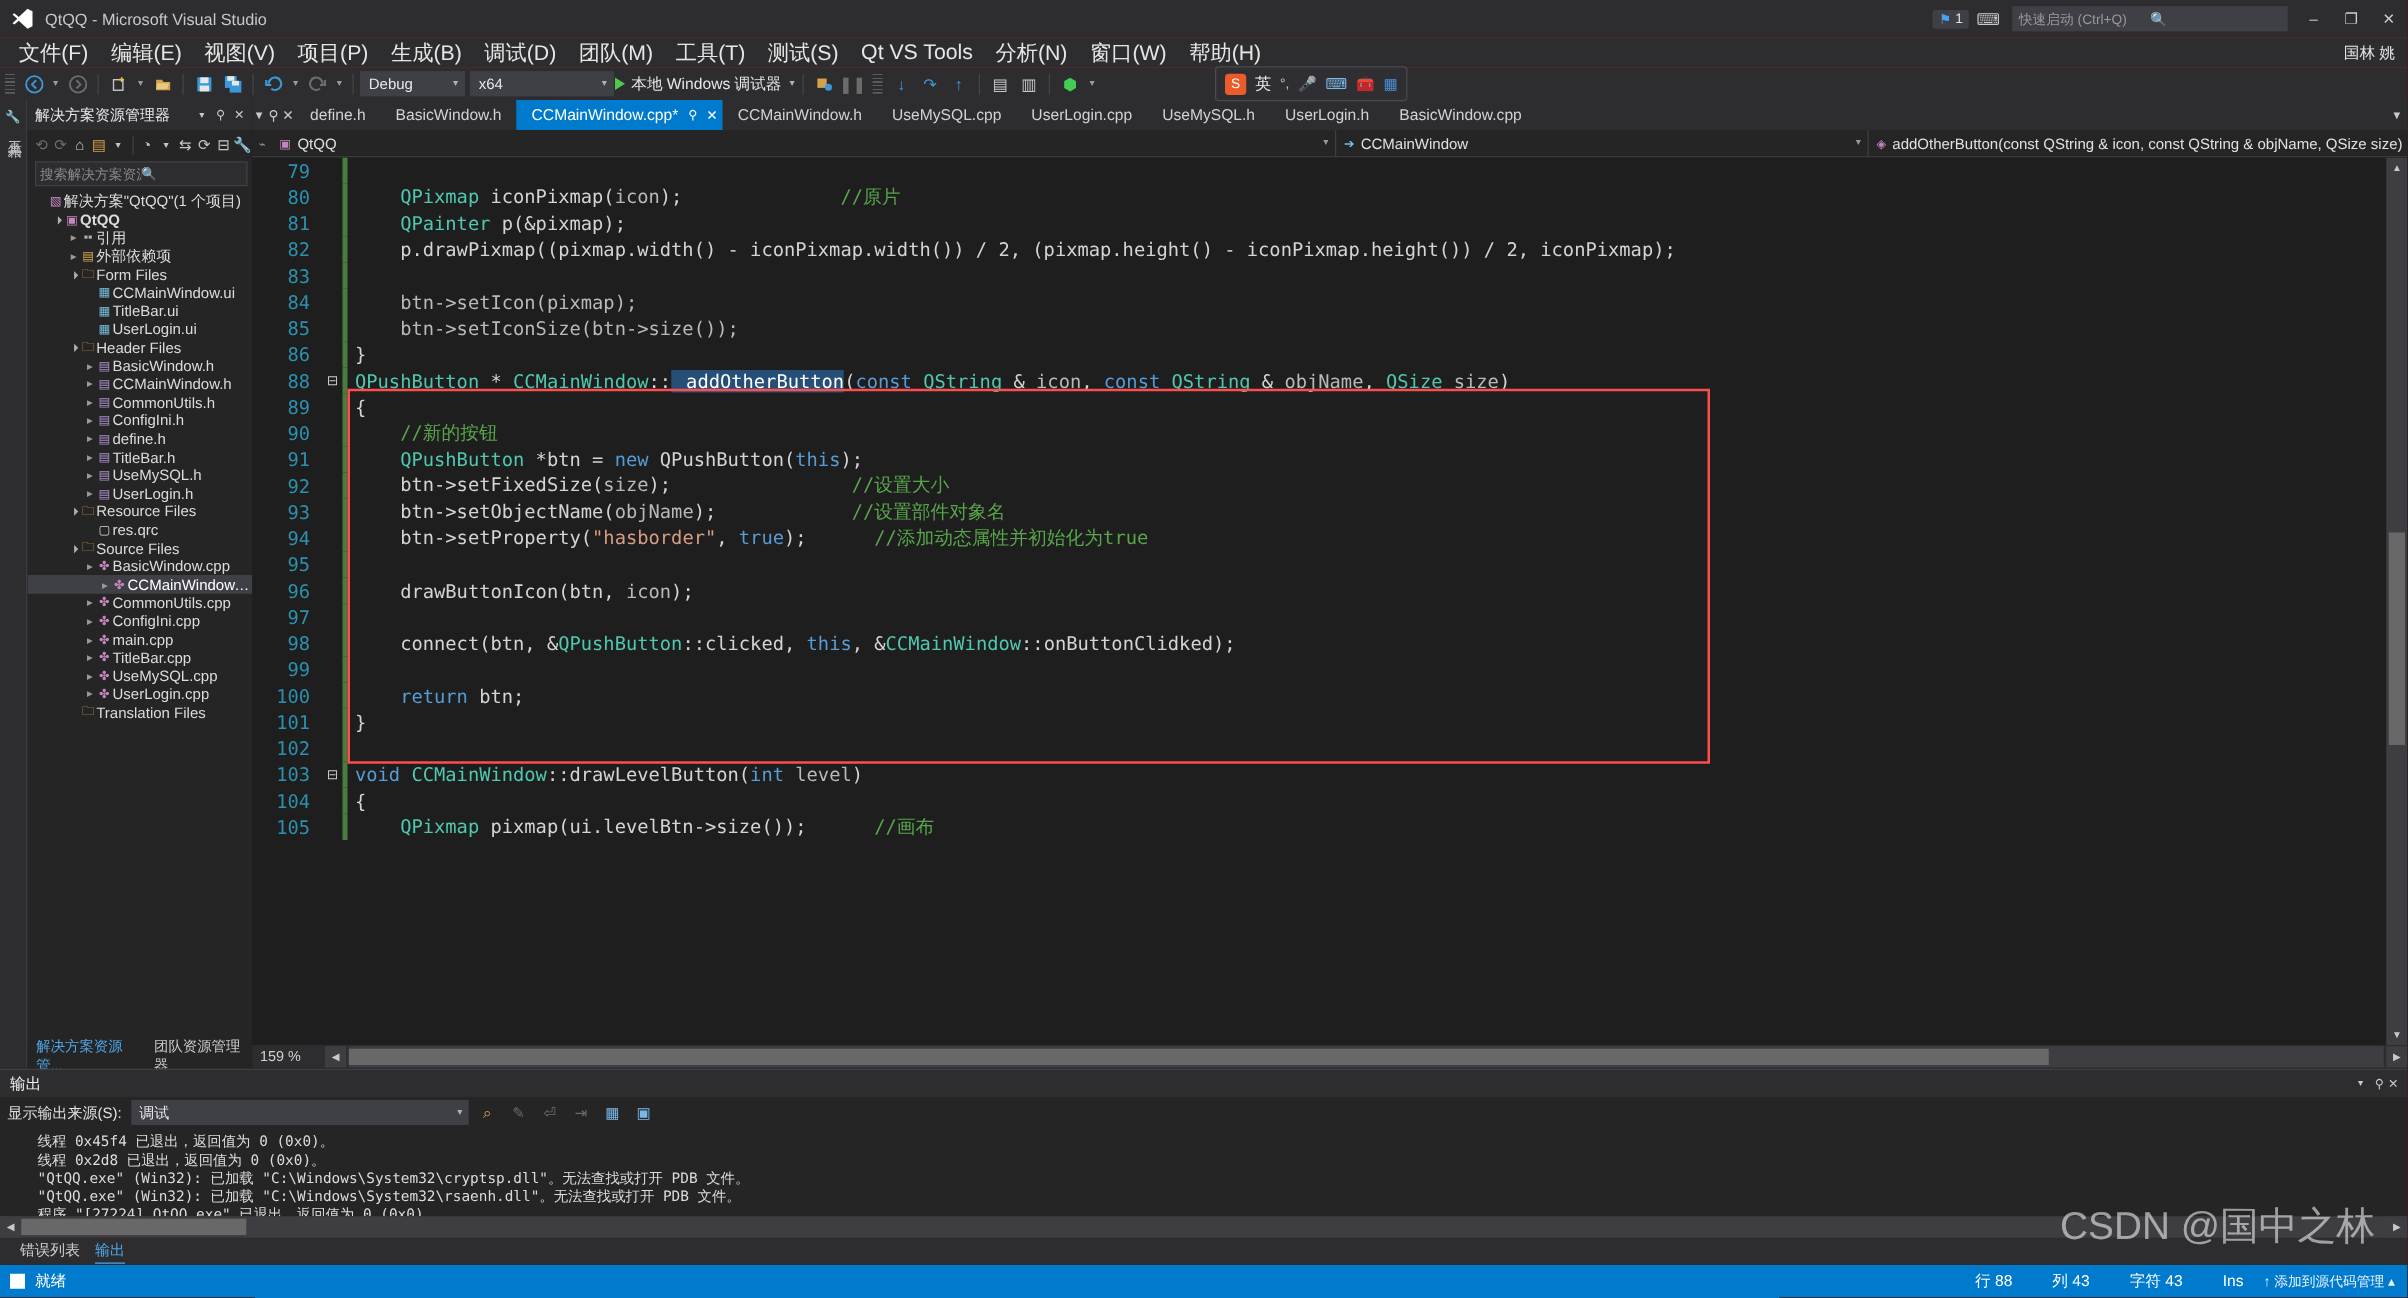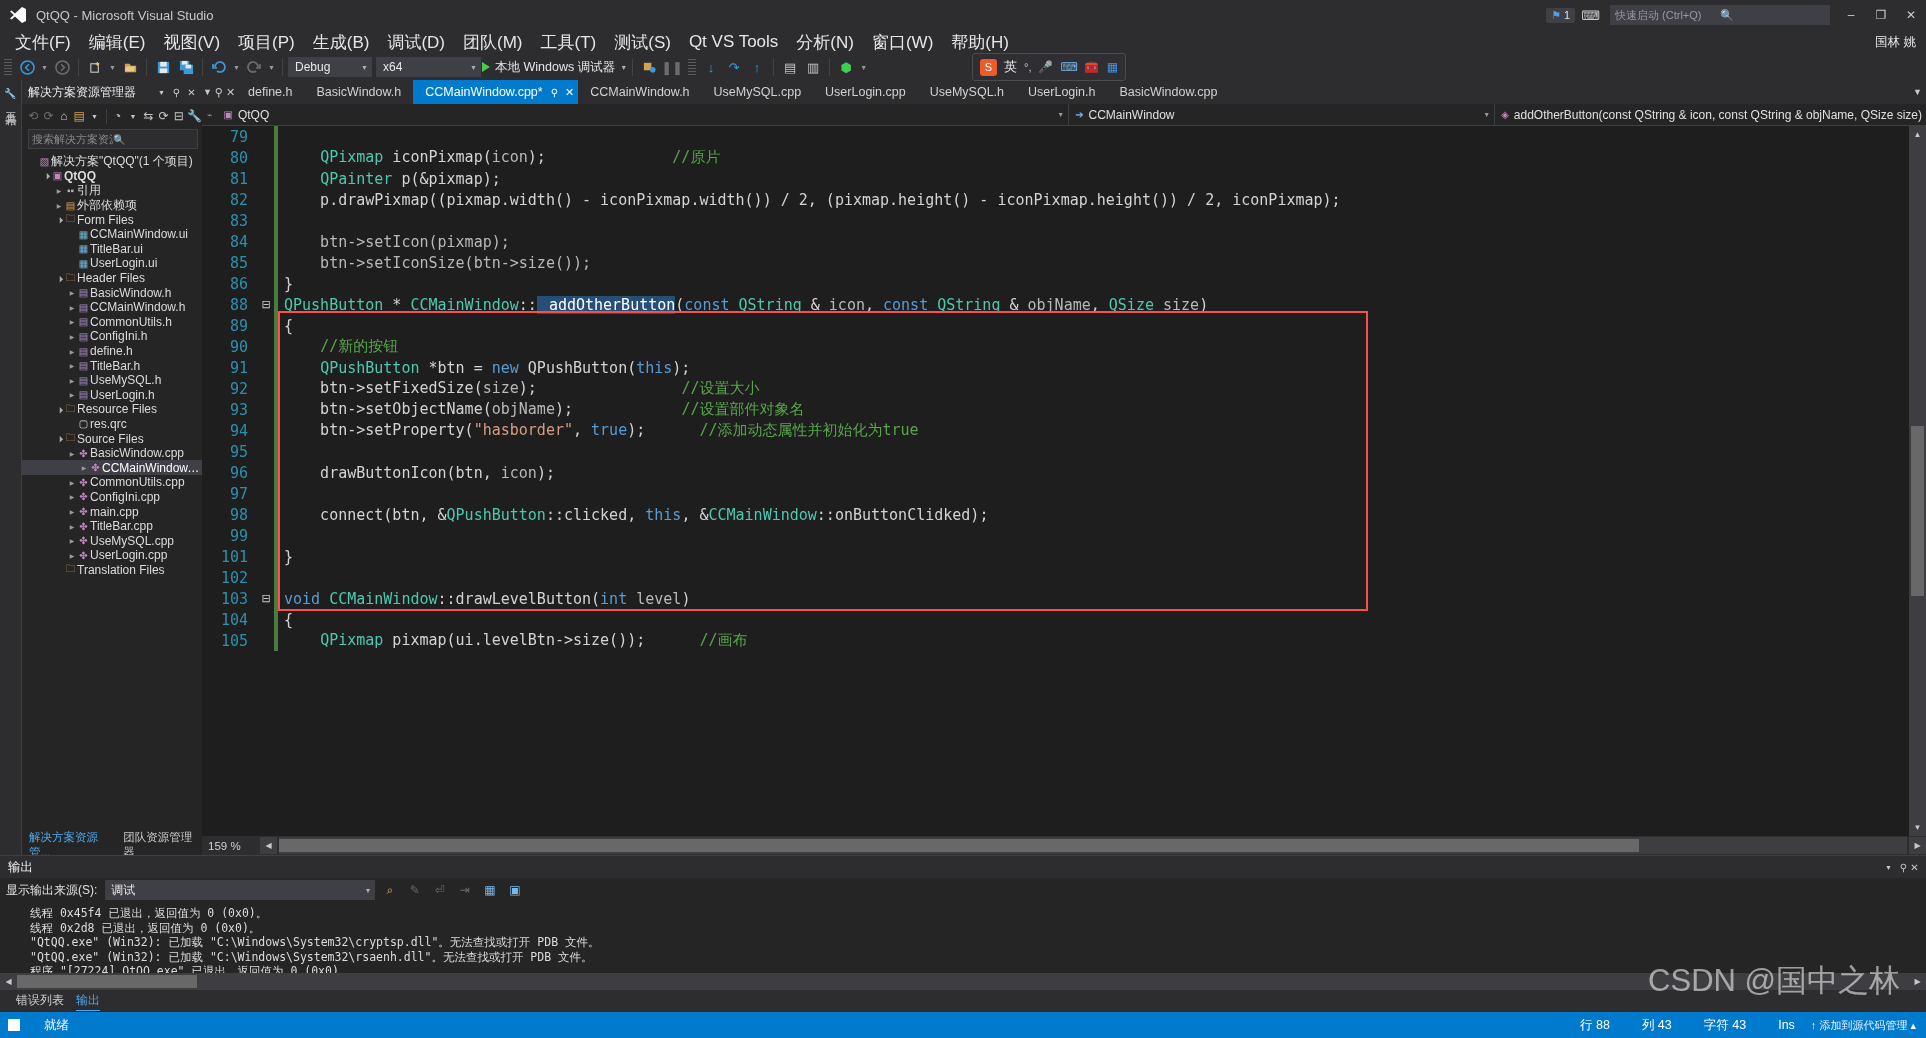--- a/index.html
+++ b/index.html
@@ -136,21 +136,21 @@
   .out-hscroll { height: 17px; background: #3e3e42; position: relative; display: flex; align-items: center;}
   .out-hscroll .hthumb { position: absolute; left: 17px; top: 2px; height: 13px; width: 180px; background: #686868; }
 
   
   .btabs { height: 22px; background: #2d2d30; display: flex; align-items: center; padding-left: 16px; gap: 12px; flex: none;}
   .btab { font-size: 12px; color: #d0d0d0; padding-bottom: 1px; }
   .btab.active { color: #4ea6ea; border-bottom: 1px solid #4ea6ea; }
 
   
   .statusbar { height: 26px; background: #007acc; display: flex; align-items: center; color: #fff; font-size: 12.5px; flex: none; position: relative; }
-  .st-ready { display: flex; align-items: center; gap: 24px; padding-left: 8px; }
+  .st-ready { display: flex; align-items: center; gap: 8px; padding-left: 8px; }
   .st-sq { width: 12px; height: 12px; background: #fff; display:inline-block; }
   .st-right { position: absolute; right: 0; display: flex; align-items: center; height: 26px; }
   .st-cell { padding: 0 16px; white-space: nowrap; }
   .st-addcode { display: flex; align-items: center; gap: 5px; font-size: 11px; padding-right: 10px; color: #e8f3ff; }
 
   
   .wm { position: absolute; right: 26px; bottom: 36px; font-size: 31px; color: rgba(255,255,255,0.55); font-family: "Liberation Sans", sans-serif; pointer-events: none; }
 </style>
 </head>
 <body>
@@ -257,21 +257,21 @@
           <path d="M12 8a5 5 0 1 0-2 4" fill="none" stroke="#6d6d6d" stroke-width="1.7"></path>
           <path d="M14 5v4h-4" fill="none" stroke="#6d6d6d" stroke-width="1.7"></path>
         </svg>
     </div>
     <div class="tb-caret">▼</div>
     <div class="tb-sep"></div>
     <div class="combo" style="width:84px">
       <span class="cv">Debug</span>
       <span class="ca">▼</span>
     </div>
-    <div class="combo" style="width:105px;margin-left:3px">
+    <div class="combo" style="width:115px;margin-left:3px">
       <span class="cv">x64</span>
       <span class="ca">▼</span>
     </div>
     <div class="run-btn">
       <span class="tri"></span>
       <span>本地 Windows 调试器</span>
       <span class="ca" style="font-size:7px;color:#b0b0b0">▼</span>
     </div>
     <div class="tb-sep"></div>
     <div class="tb-btn">
@@ -595,20 +595,21 @@
               <div class="ln"><span class="num">90</span><span class="glyph"></span><span class="chbar g"></span><span class="gutter-gap"></span><span class="ctext"><span class="p">    </span><span class="c">//新的按钮</span></span></div>
               <div class="ln"><span class="num">91</span><span class="glyph"></span><span class="chbar g"></span><span class="gutter-gap"></span><span class="ctext"><span class="p">    </span><span class="t">QPushButton</span><span class="p"> *btn = </span><span class="k">new</span><span class="p"> QPushButton(</span><span class="k">this</span><span class="p">);</span></span></div>
               <div class="ln"><span class="num">92</span><span class="glyph"></span><span class="chbar g"></span><span class="gutter-gap"></span><span class="ctext"><span class="p">    btn-&gt;setFixedSize(</span><span class="id">size</span><span class="p">);</span><span class="p">                </span><span class="c">//设置大小</span></span></div>
               <div class="ln"><span class="num">93</span><span class="glyph"></span><span class="chbar g"></span><span class="gutter-gap"></span><span class="ctext"><span class="p">    btn-&gt;setObjectName(</span><span class="id">objName</span><span class="p">);</span><span class="p">            </span><span class="c">//设置部件对象名</span></span></div>
               <div class="ln"><span class="num">94</span><span class="glyph"></span><span class="chbar g"></span><span class="gutter-gap"></span><span class="ctext"><span class="p">    btn-&gt;setProperty(</span><span class="s">"hasborder"</span><span class="p">, </span><span class="k">true</span><span class="p">);</span><span class="p">      </span><span class="c">//添加动态属性并初始化为true</span></span></div>
               <div class="ln"><span class="num">95</span><span class="glyph"></span><span class="chbar g"></span><span class="gutter-gap"></span><span class="ctext"></span></div>
               <div class="ln"><span class="num">96</span><span class="glyph"></span><span class="chbar g"></span><span class="gutter-gap"></span><span class="ctext"><span class="p">    drawButtonIcon(btn, </span><span class="id">icon</span><span class="p">);</span></span></div>
               <div class="ln"><span class="num">97</span><span class="glyph"></span><span class="chbar g"></span><span class="gutter-gap"></span><span class="ctext"></span></div>
               <div class="ln"><span class="num">98</span><span class="glyph"></span><span class="chbar g"></span><span class="gutter-gap"></span><span class="ctext"><span class="p">    connect(btn, &amp;</span><span class="t">QPushButton</span><span class="p">::clicked, </span><span class="k">this</span><span class="p">, &amp;</span><span class="t">CCMainWindow</span><span class="p">::onButtonClidked);</span></span></div>
               <div class="ln"><span class="num">99</span><span class="glyph"></span><span class="chbar g"></span><span class="gutter-gap"></span><span class="ctext"></span></div>
+              <div class="ln"><span class="num">100</span><span class="glyph"></span><span class="chbar g"></span><span class="gutter-gap"></span><span class="ctext"><span class="p">    </span><span class="k">return</span><span class="p"> btn;</span></span></div>
               <div class="ln"><span class="num">101</span><span class="glyph"></span><span class="chbar g"></span><span class="gutter-gap"></span><span class="ctext"><span class="p">}</span></span></div>
               <div class="ln"><span class="num">102</span><span class="glyph"></span><span class="chbar g"></span><span class="gutter-gap"></span><span class="ctext"></span></div>
               <div class="ln"><span class="num">103</span><span class="glyph">⊟</span><span class="chbar g"></span><span class="gutter-gap"></span><span class="ctext"><span class="k">void</span><span class="p"> </span><span class="t">CCMainWindow</span><span class="p">::drawLevelButton(</span><span class="k">int</span><span class="p"> </span><span class="id">level</span><span class="p">)</span></span></div>
               <div class="ln"><span class="num">104</span><span class="glyph"></span><span class="chbar g"></span><span class="gutter-gap"></span><span class="ctext"><span class="p">{</span></span></div>
               <div class="ln"><span class="num">105</span><span class="glyph"></span><span class="chbar g"></span><span class="gutter-gap"></span><span class="ctext"><span class="p">    </span><span class="t">QPixmap</span><span class="p"> pixmap(ui.levelBtn-&gt;size());</span><span class="p">      </span><span class="c">//画布</span></span></div>
             </div>
           <div class="redbox" id="redbox" style="left: 76px; top: 185px; width: 1090px; height: 300px;"></div>
         </div>
         <div class="vscroll">
           <div class="arrow" style="top:0">▲</div>

